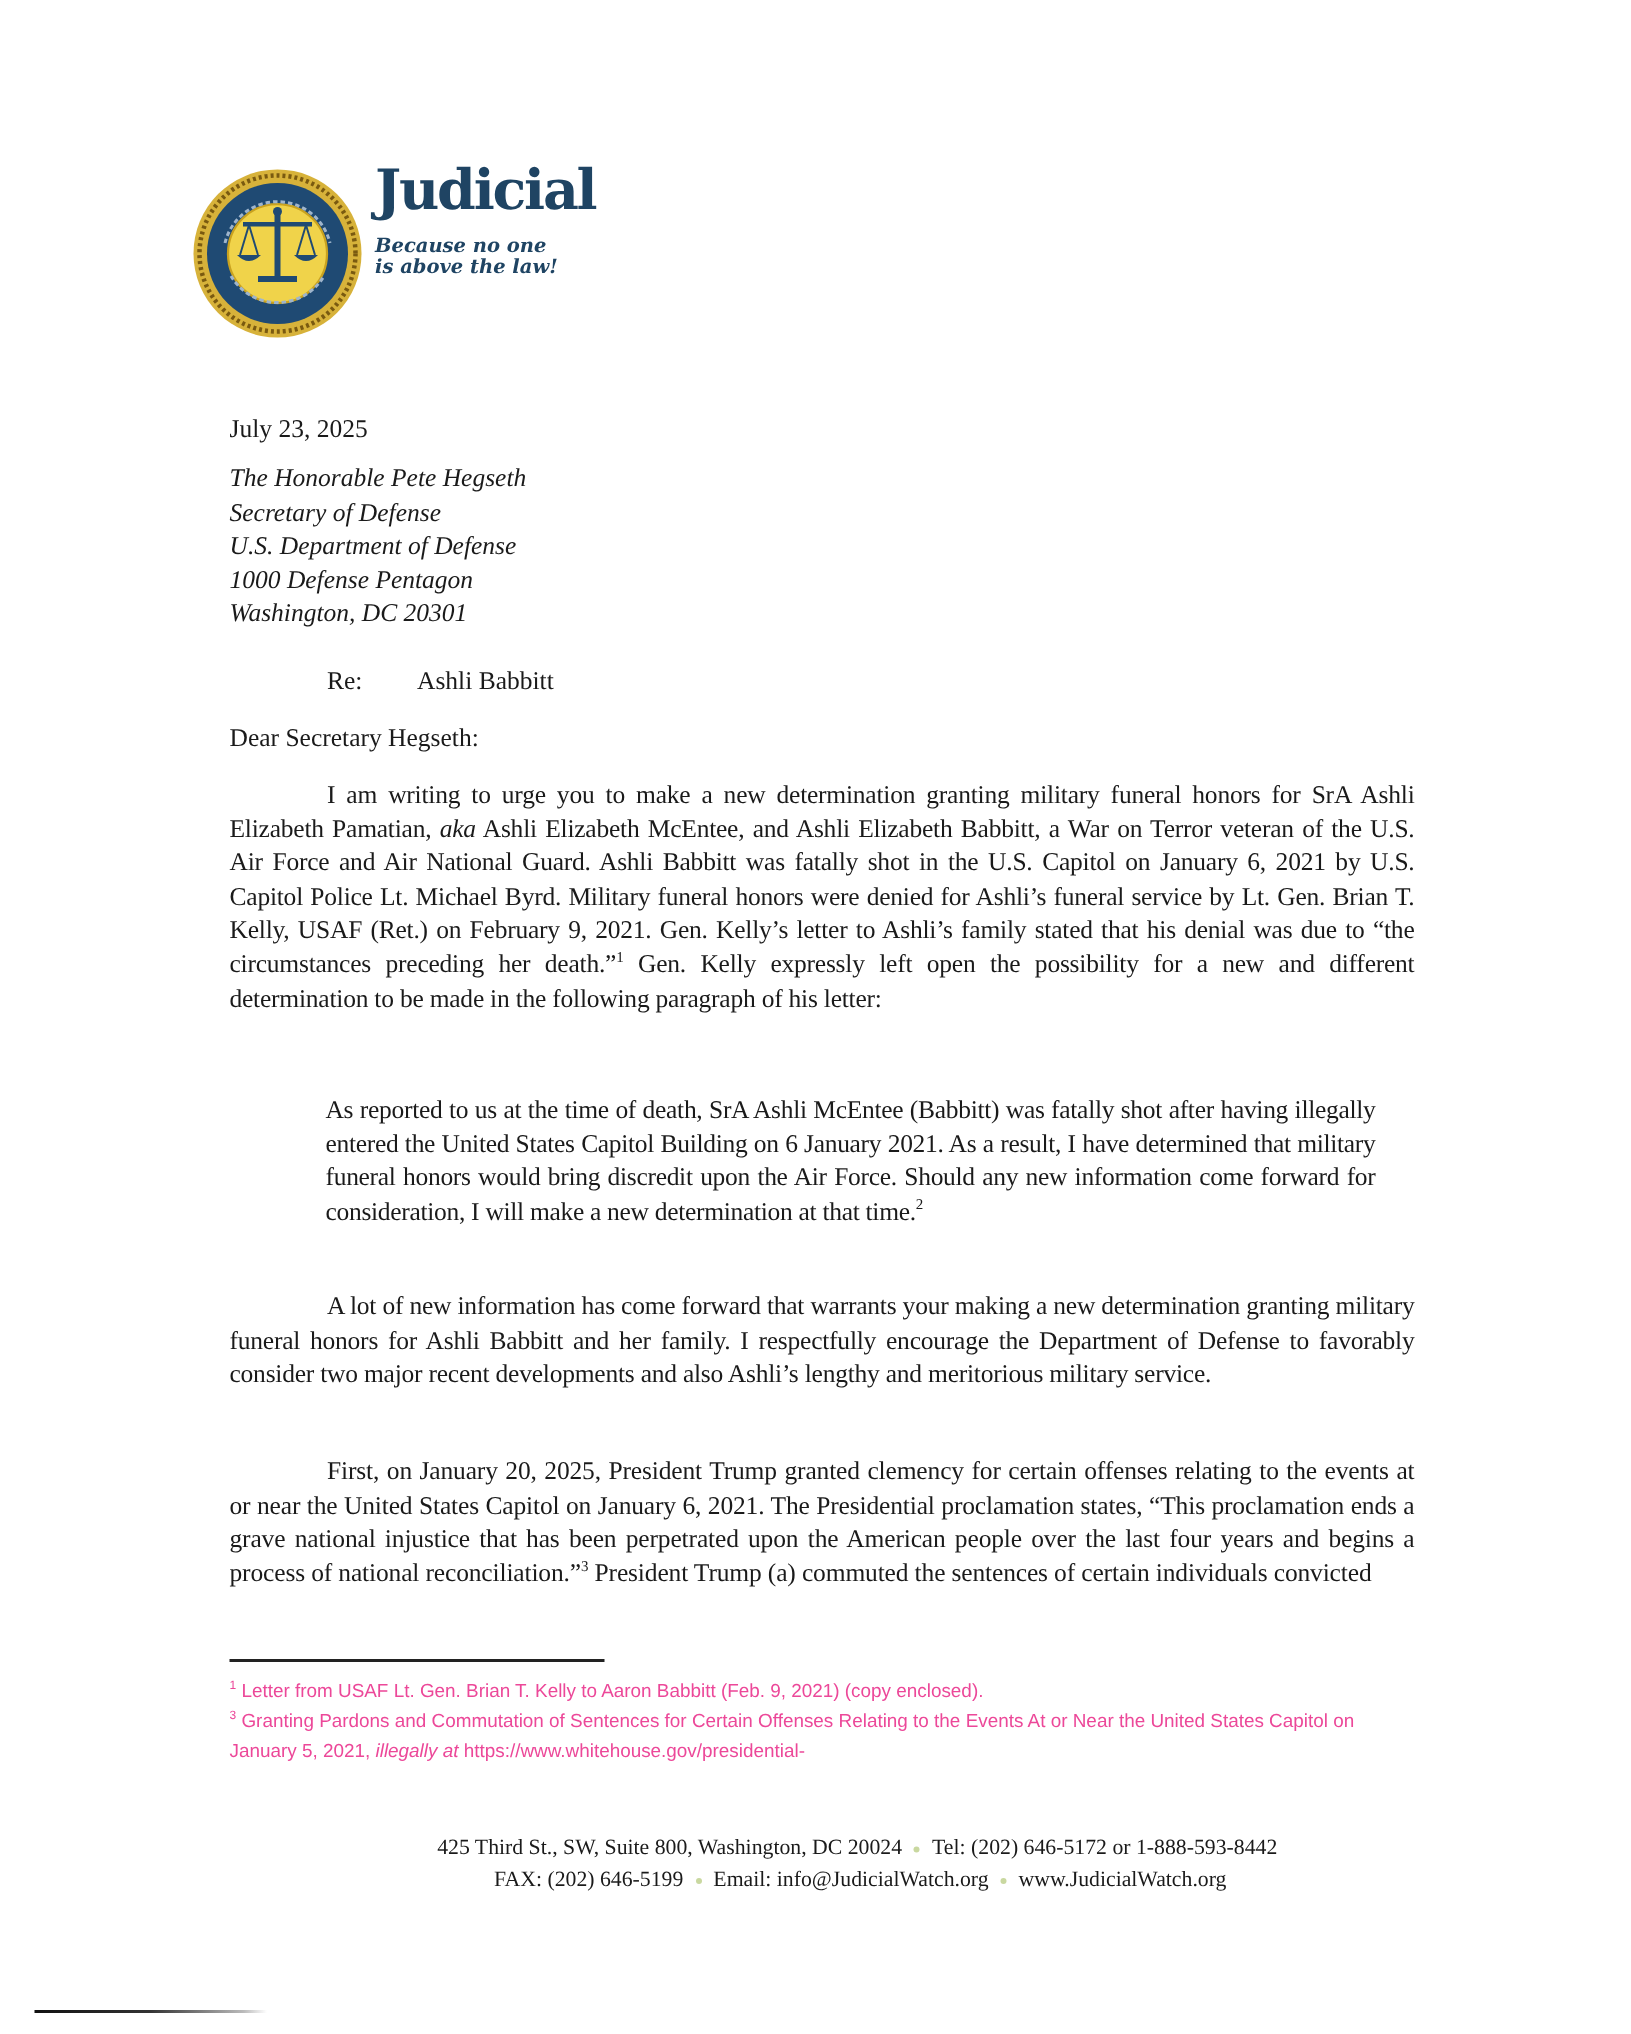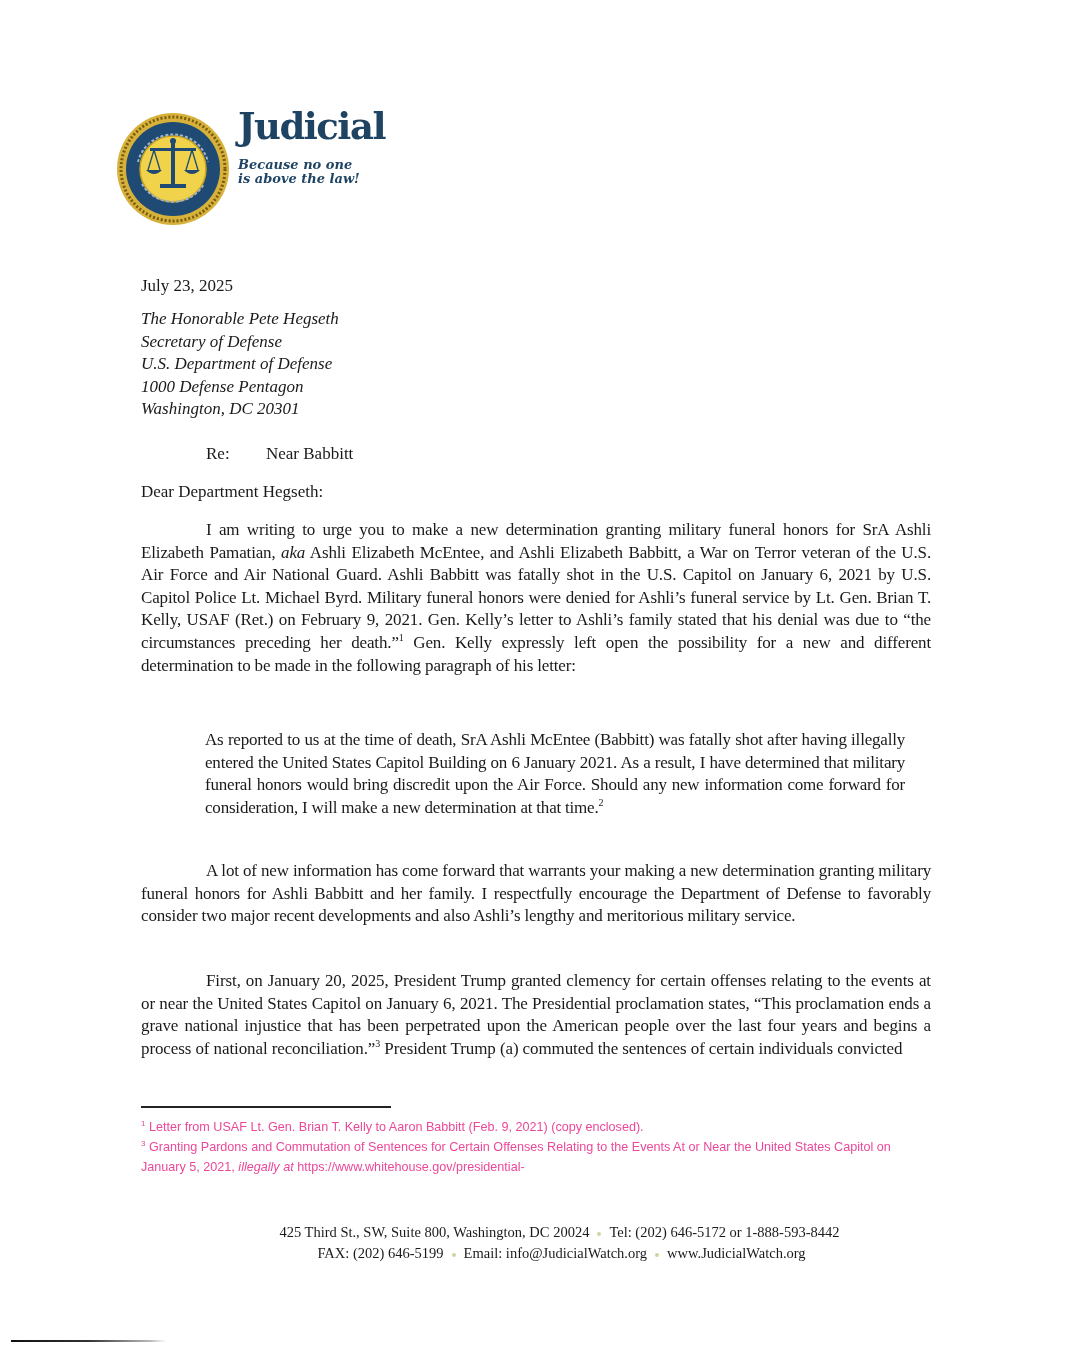--- a/index.html
+++ b/index.html
@@ -1,18 +1,18 @@
 <!DOCTYPE html>
 <html><head>
 <meta charset="utf-8">
 <style>
   html, body { margin: 0; padding: 0; background: #ffffff; }
   body { width: 1087px; height: 1356px; position: relative; overflow: hidden;
          font-family: "Liberation Serif", "DejaVu Serif", serif; color: #1a1a1a; }
-  .page { position: absolute; left: 4px; top: 0; width: 988px; height: 1356px; }
+  .page { position: absolute; left: 16px; top: 0; width: 988px; height: 1356px; }
 
   
   .letterhead { position: absolute; left: 112px; top: 110px; width: 280px; height: 110px; }
   .seal { position: absolute; left: 0; top: 2px; width: 114px; height: 114px; }
   .brand { position: absolute; left: 122px; top: 0; }
   .brand-name { font-family: "DejaVu Serif", serif; font-weight: bold; color: #1f4463;
                 font-size: 37px; line-height: 33px; letter-spacing: -1.5px; }
   .brand-name sup { font-size: 11px; letter-spacing: 0; vertical-align: 18px; }
   .brand-tag { font-family: "DejaVu Serif", serif; font-style: italic; font-weight: bold;
                color: #1f4463; font-size: 13px; line-height: 14px; margin-top: 15px; }
@@ -89,24 +89,24 @@
 
   <div class="txt addr">
     <div>The Honorable Pete Hegseth</div>
     <div>Secretary of Defense</div>
     <div>U.S. Department of Defense</div>
     <div>1000 Defense Pentagon</div>
     <div>Washington, DC 20301</div>
   </div>
 
   <div class="txt re">
-    <span class="re-label">Re:</span><span>Near Babbitt</span>
+    <span class="re-label">Re:</span><span>Ashli Babbitt</span>
   </div>
 
-  <div class="txt salutation">Dear Department Hegseth:</div>
+  <div class="txt salutation">Dear Secretary Hegseth:</div>
 
   <div class="txt para indent p1"><span>I am writing to urge you to make a new determination granting military funeral honors for SrA Ashli Elizabeth Pamatian, </span><i>aka</i><span> Ashli Elizabeth McEntee, and Ashli Elizabeth Babbitt, a War on Terror veteran of the U.S. Air Force and Air National Guard.  Ashli Babbitt was fatally shot in the U.S. Capitol on January 6, 2021 by U.S. Capitol Police Lt. Michael Byrd.  Military funeral honors were denied for Ashli’s funeral service by Lt. Gen. Brian T. Kelly, USAF (Ret.) on February 9, 2021.  Gen. Kelly’s letter to Ashli’s family stated that his denial was due to “the circumstances preceding her death.”</span><sup class="fn">1</sup><span>  Gen. Kelly expressly left open the possibility for a new and different determination to be made in the following paragraph of his letter:</span></div>
 
   <div class="txt para quote"><span>As reported to us at the time of death, SrA Ashli McEntee (Babbitt) was fatally shot after having illegally entered the United States Capitol Building on 6 January 2021.  As a result, I have determined that military funeral honors would bring discredit upon the Air Force.  Should any new information come forward for consideration, I will make a new determination at that time.</span><sup class="fn">2</sup></div>
 
   <div class="txt para indent p2">A lot of new information has come forward that warrants your making a new determination granting military funeral honors for Ashli Babbitt and her family.  I respectfully encourage the Department of Defense to favorably consider two major recent developments and also Ashli’s lengthy and meritorious military service.</div>
 
   <div class="txt para indent p3"><span>First, on January 20, 2025, President Trump granted clemency for certain offenses relating to the events at or near the United States Capitol on January 6, 2021.  The Presidential proclamation states, “This proclamation ends a grave national injustice that has been perpetrated upon the American people over the last four years and begins a process of national reconciliation.”</span><sup class="fn">3</sup><span>  President Trump (a) commuted the sentences of certain individuals convicted</span></div>
 
   <div class="fn-rule"></div>

